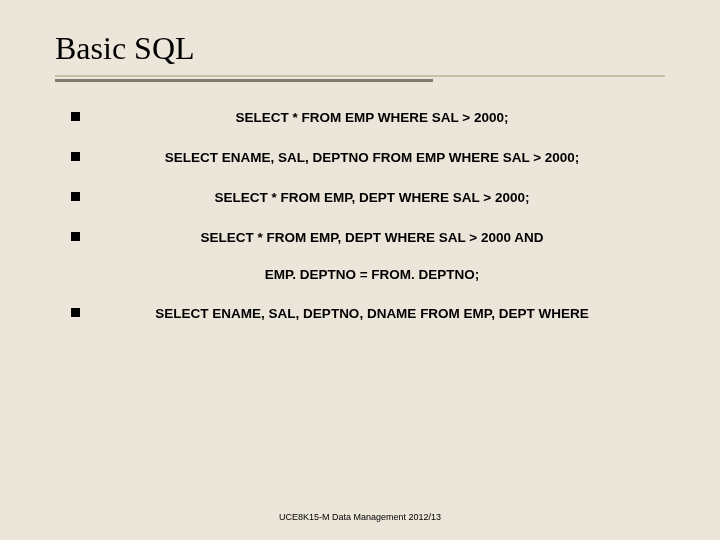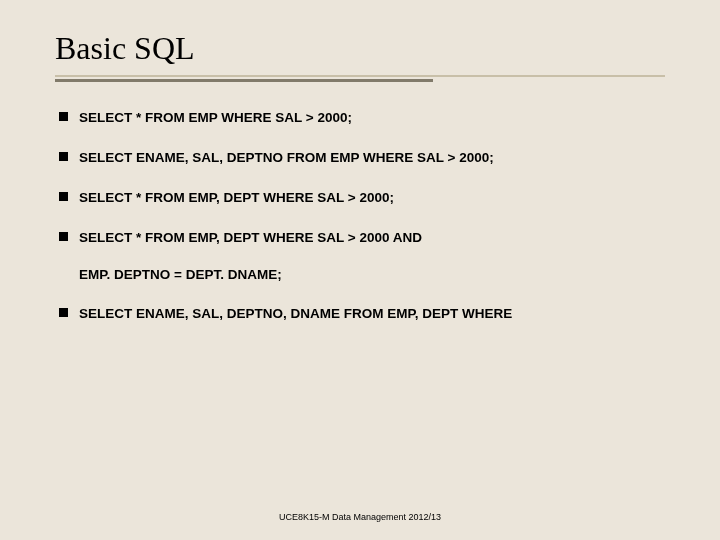--- a/index.html
+++ b/index.html
@@ -45,21 +45,22 @@
   }
   .content {
     font-family: Arial, Helvetica, sans-serif;
     font-size: 13.5px;
     color: #000;
     line-height: 1.4;
   }
   ul.bullets {
     list-style: none;
     padding: 0;
-    margin: 0;
+    margin: 12px;
+    text-align: center;
   }
   ul.bullets > li {
     position: relative;
     padding-left: 24px;
     margin: 0 0 21px 0;
     font-weight: bold;
   }
   ul.bullets > li::before {
     content: "";
     position: absolute;
@@ -103,21 +104,21 @@
         <span>SELECT * FROM EMP WHERE SAL &gt; 2000;</span>
       </li>
       <li>
         <span>SELECT ENAME, SAL, DEPTNO FROM EMP WHERE SAL &gt; 2000;</span>
       </li>
       <li>
         <span>SELECT * FROM EMP, DEPT WHERE SAL &gt; 2000;</span>
       </li>
       <li>
         <span>SELECT * FROM EMP, DEPT WHERE SAL &gt; 2000 AND</span>
-        <span class="cont">EMP. DEPTNO = DEPT. DNAME;</span>
+        <span class="cont">EMP. DEPTNO = FROM. DEPTNO;</span>
       </li>
       <li>
         <span>SELECT ENAME, SAL, DEPTNO, DNAME FROM EMP, DEPT WHERE</span>
       </li>
     </ul>
   </div>
 
   <div class="footer">UCE8K15-M Data Management 2012/13</div>
 </div>
 

